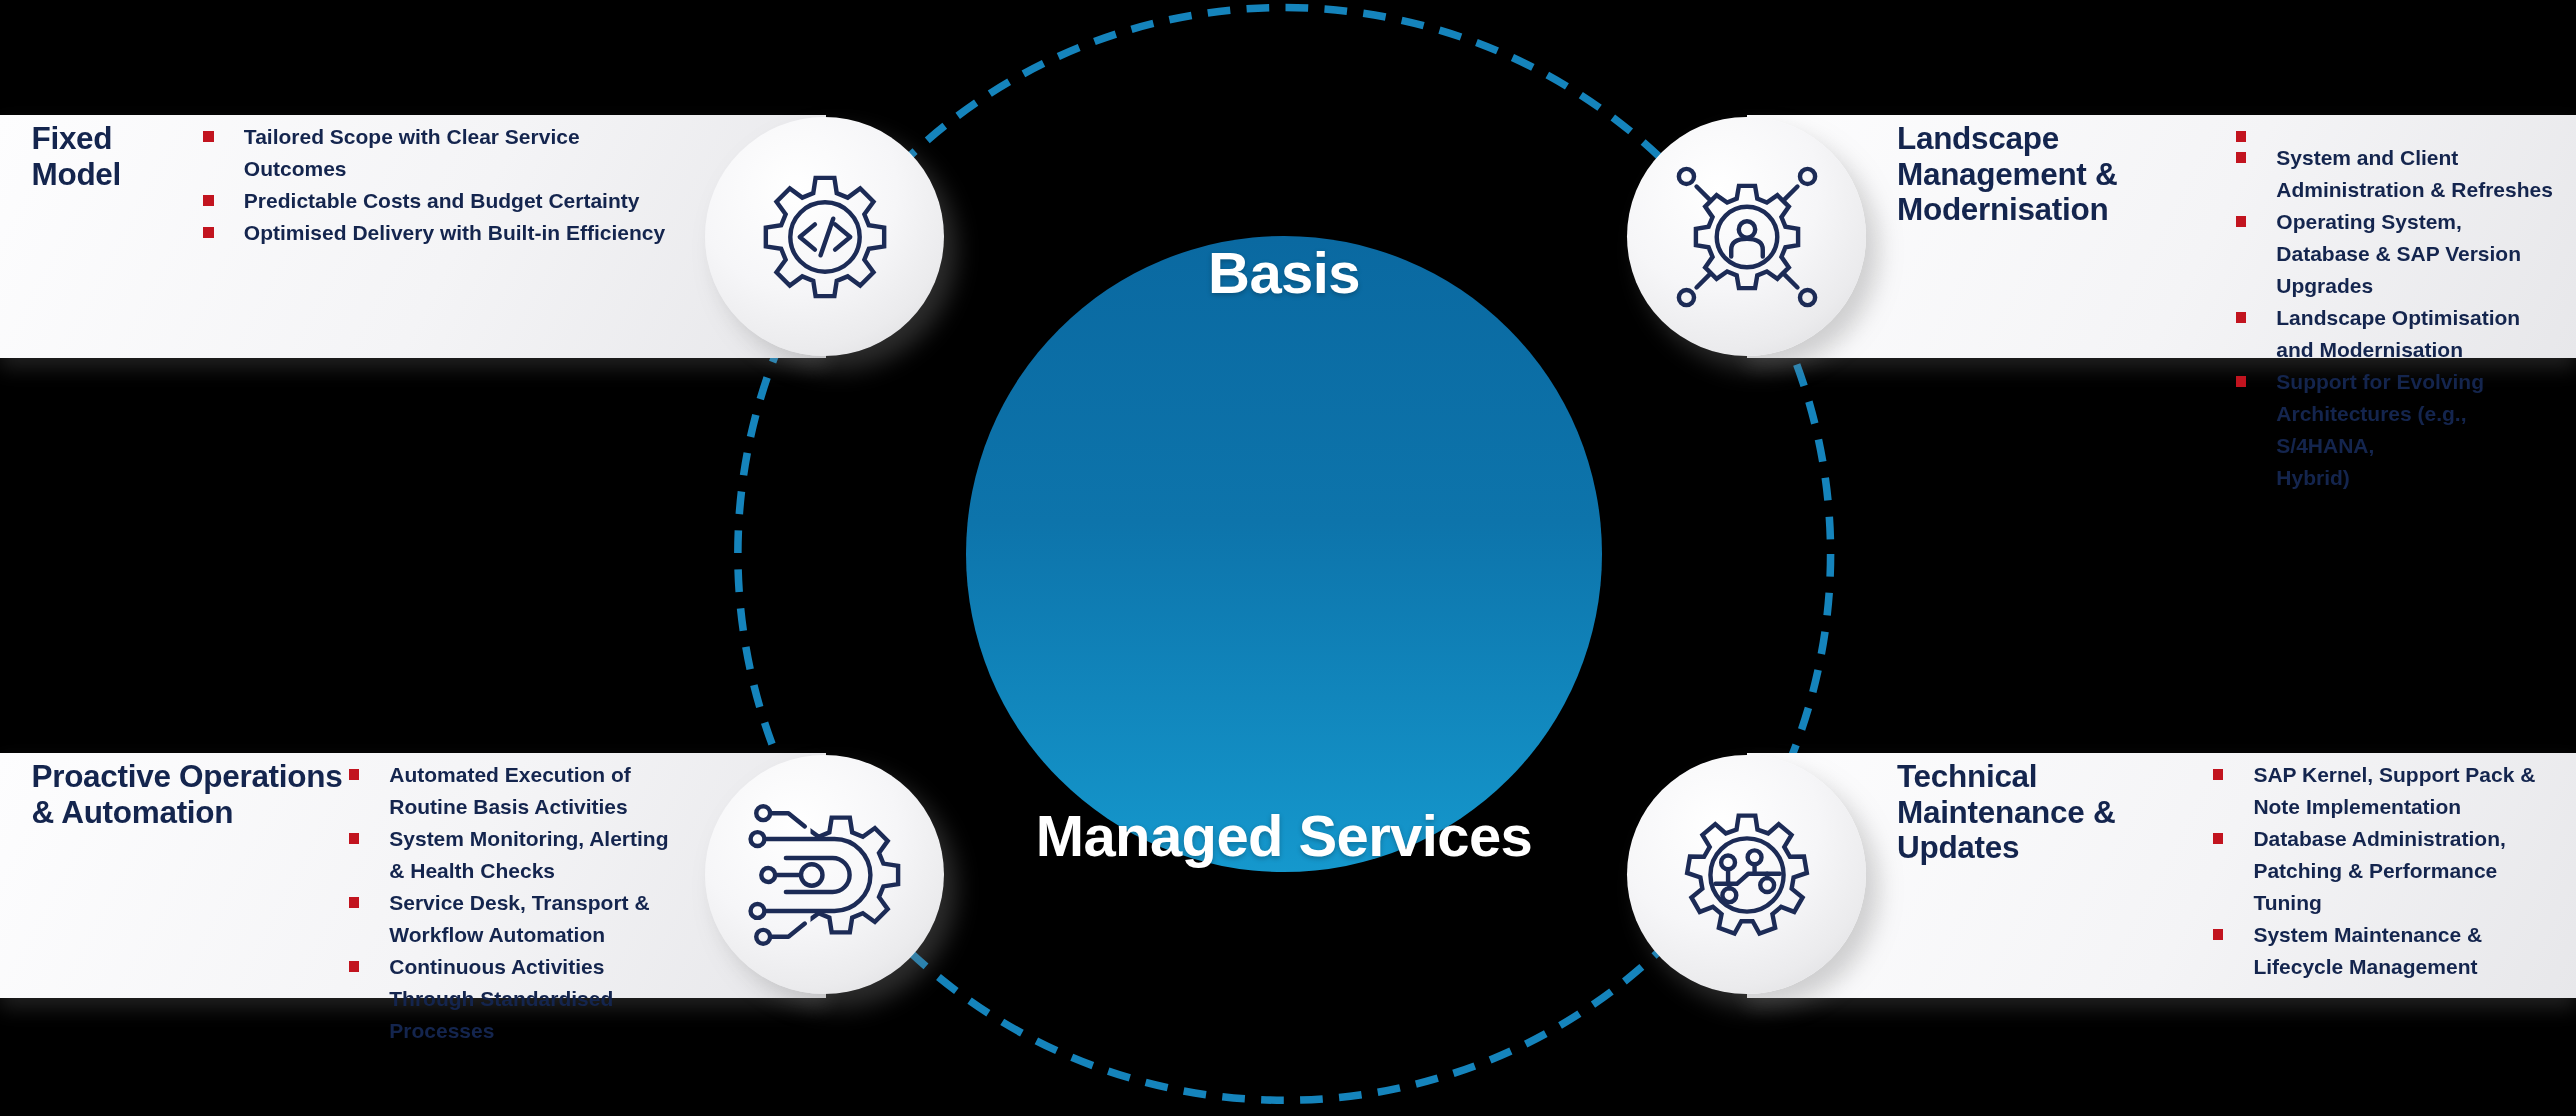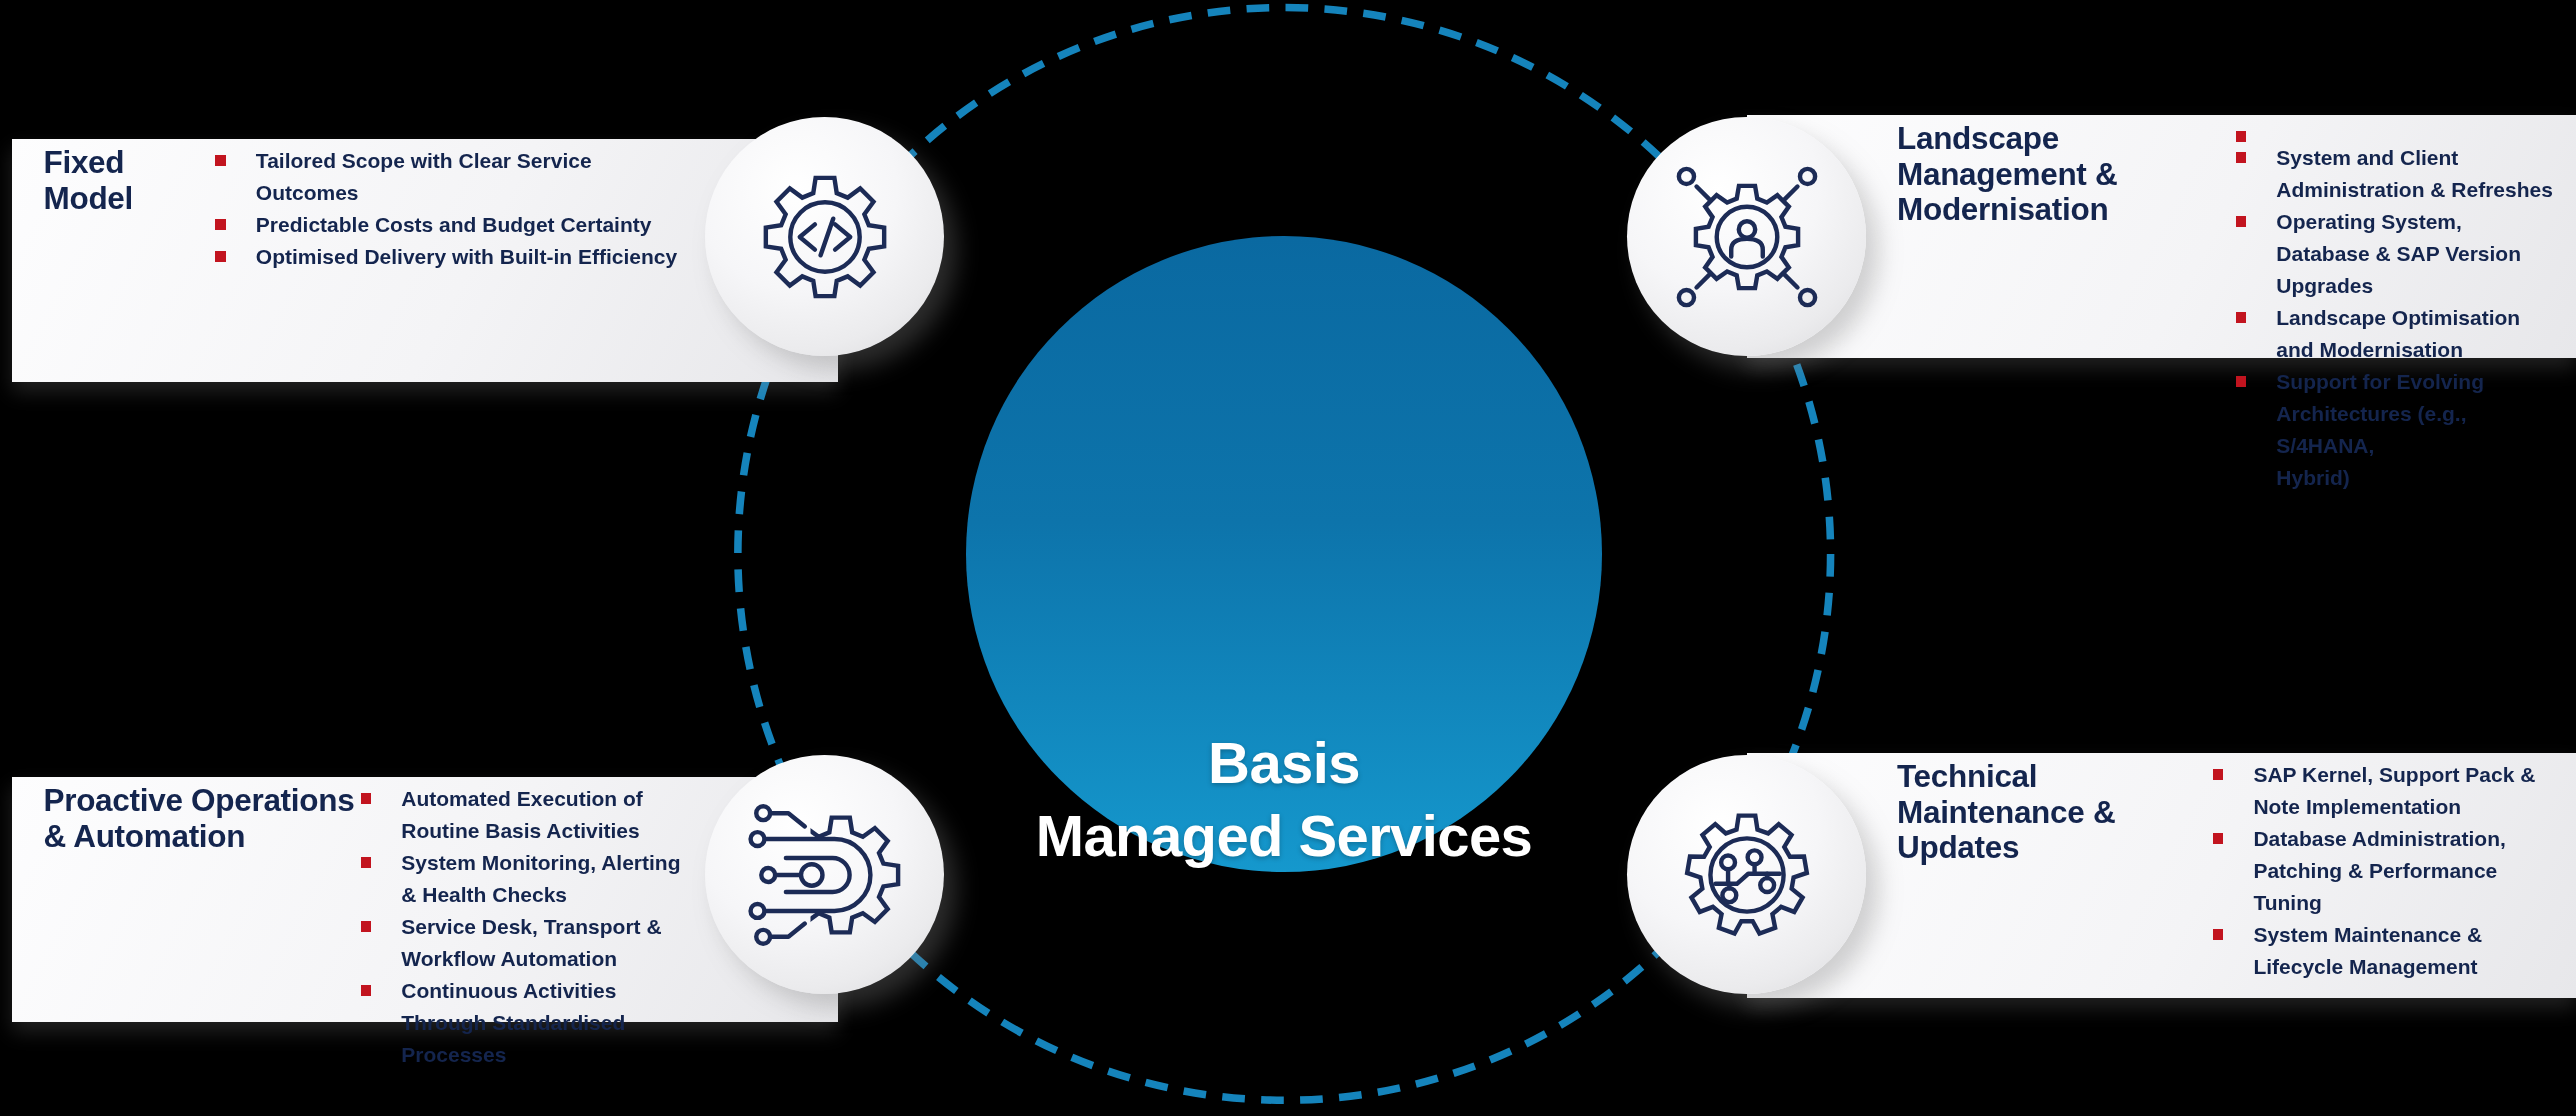--- a/index.html
+++ b/index.html
@@ -6,35 +6,35 @@
   .stage{
     position:relative;width:2576px;height:1116px;background:#000;overflow:hidden;
     font-family:"Liberation Sans",sans-serif;
   }
   
   .ring-svg{position:absolute;left:0;top:0;z-index:0;}
   
   .center-circle{
     position:absolute;left:966px;top:236px;width:636px;height:636px;border-radius:50%;
     background:linear-gradient(180deg,#0a69a1 0%,#0d74ab 45%,#1598cd 100%);
-    display:flex;flex-direction:column;align-items:center;justify-content:flex-end;
+    display:flex;flex-direction:column;align-items:center;justify-content:space-between;
     z-index:1;text-align:center;
   }
   .center-circle .line{
     color:#ffffff;font-size:58px;font-weight:bold;line-height:73px;
     text-shadow:0 1.9px 5px rgba(0,0,0,0.25);letter-spacing:-0.6px;
   }
   
   .box{
     position:absolute;box-sizing:border-box;z-index:2;
     display:flex;flex-direction:row;justify-content:center;
     background:linear-gradient(118deg,#fdfdfe 0%,#f4f4f6 55%,#e7e7ea 100%);
     box-shadow:0 10px 19px rgba(150,150,150,0.22);
   }
-  .box-left{left:12px;width:826px;padding:6.3px 157px 6.3px 31.5px;margin-top:24px;}
+  .box-left{left:0;width:826px;padding:6.3px 157px 6.3px 31.5px;}
   .box-right{left:1747px;width:829px;padding:6.3px 19px 6.3px 150px;}
   .box h2{
     margin:0 0 14px 0;font-size:31.5px;line-height:1.12;font-weight:bold;
     color:#14254e;letter-spacing:-0.3px;
   }
   .box ul{list-style:none;margin:0;padding:0;}
   .box li{
     display:flex;align-items:flex-start;
     font-size:21px;font-weight:bold;color:#14254e;line-height:32px;
   }

